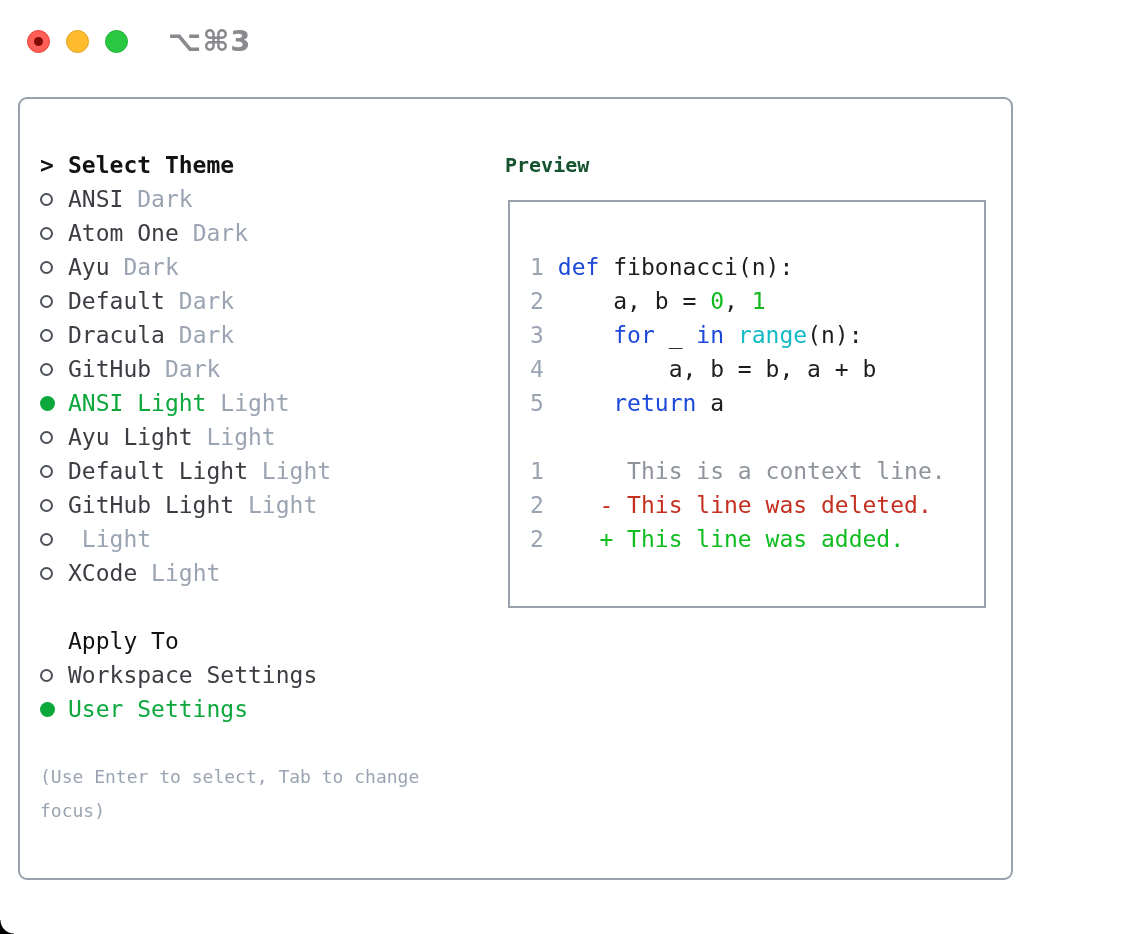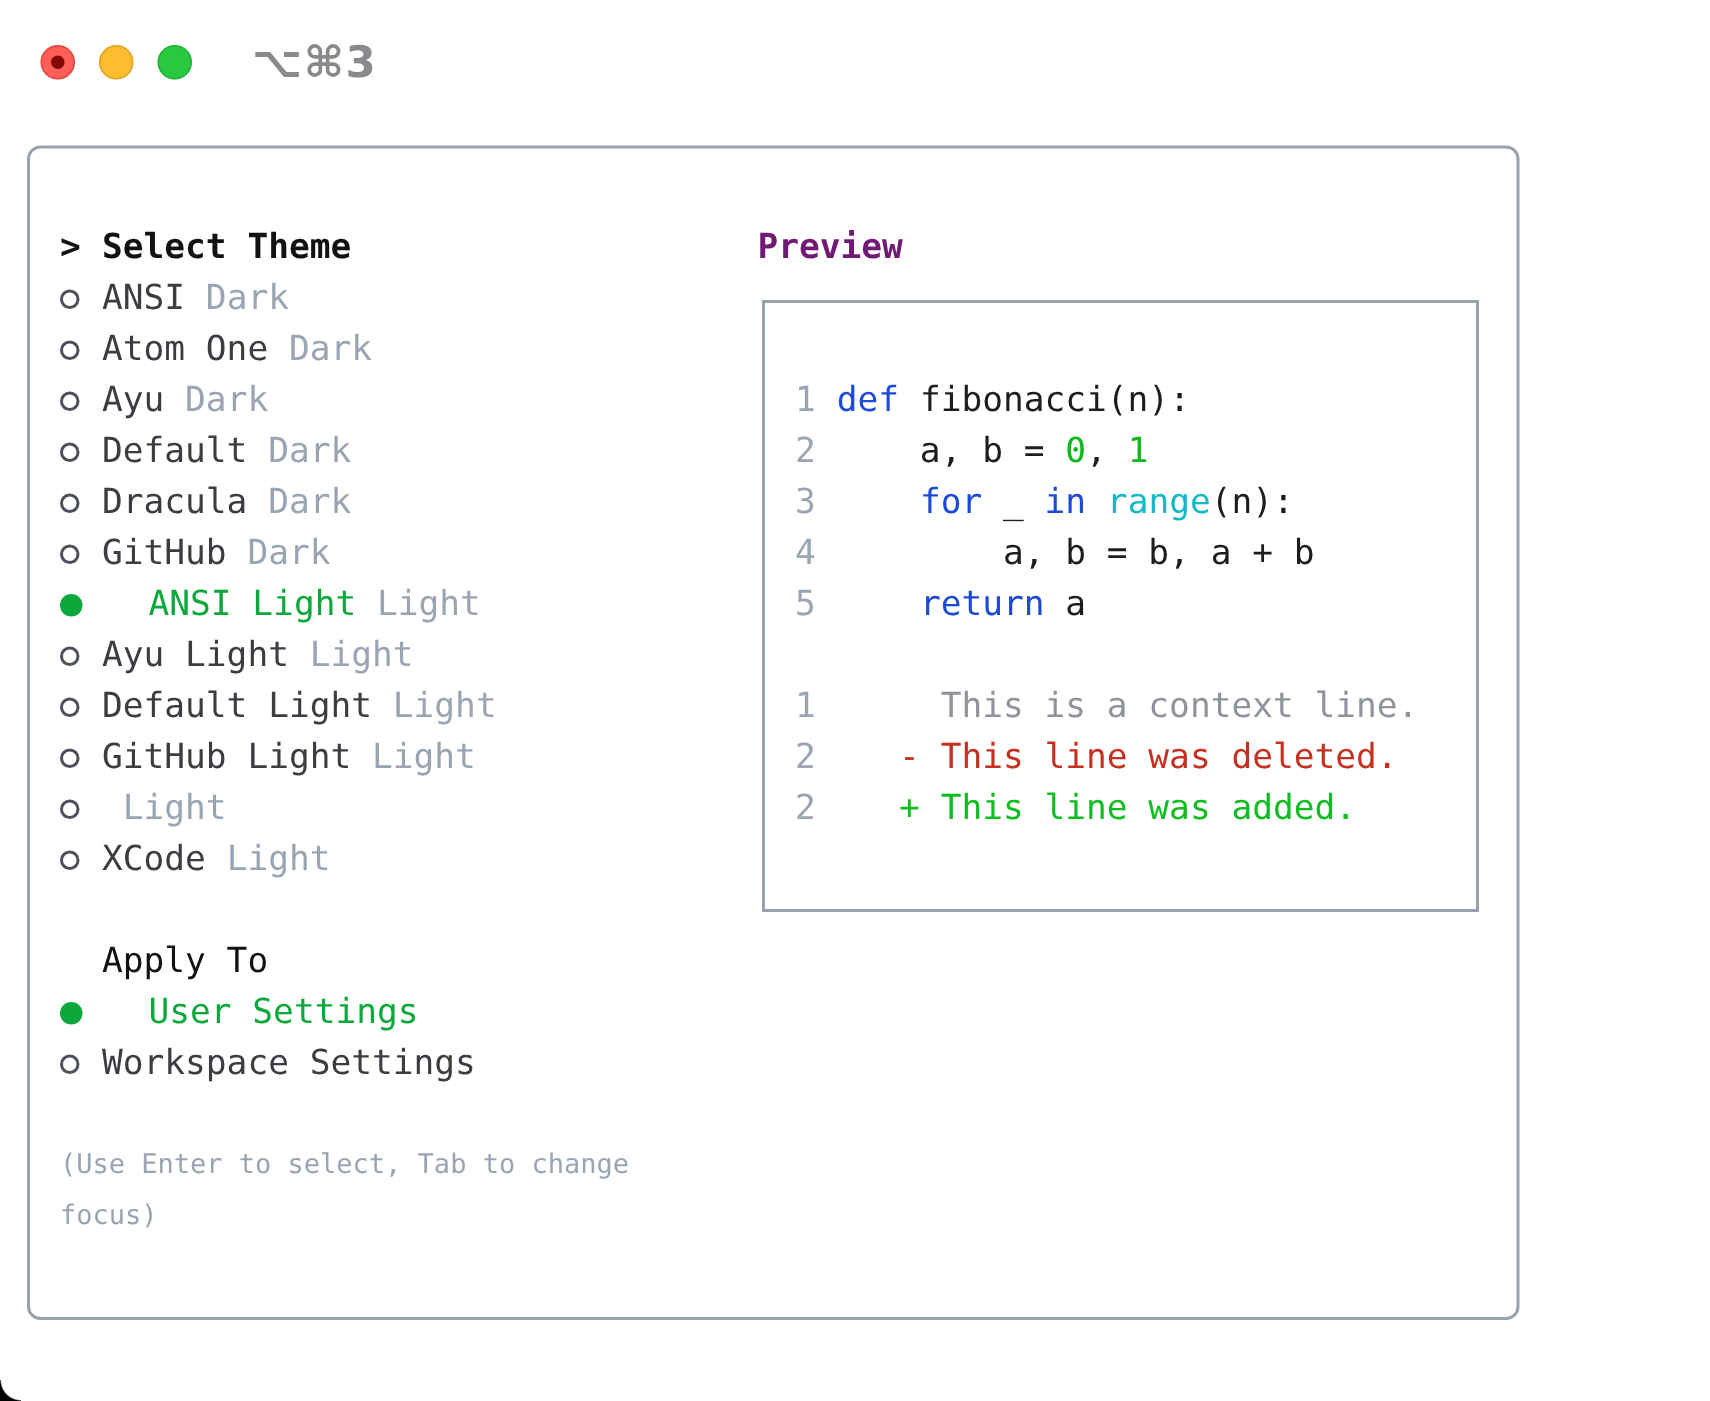--- a/index.html
+++ b/index.html
@@ -52,31 +52,31 @@
   .cell-bullet { width: 28px; flex: 0 0 28px; display: flex; align-items: center; }
   .prompt { font-weight: bold; color: #121215; }
   .hdr { font-weight: bold; color: #121215; }
   .hdr2 { color: #121215; }
   .radio {
     width: 13px; height: 13px; border-radius: 50%;
     border: 2px solid #4c5058; box-sizing: border-box; background: transparent;
   }
   .radio.on { width: 15px; height: 15px; border: none; background: var(--c-accent-green); }
   .t-name { color: var(--c-text-dark); }
-  .t-name.sel { color: var(--c-accent-green); margin-left: 31px; }
+  .t-name.sel { color: var(--c-accent-green); }
   .t-tag { color: var(--c-muted-gray); }
   .help {
     margin-top: 0; width: 420px;
     color: var(--c-muted-gray); font-size: 18px; line-height: 34px;
   }
 
   
   .preview-title {
     position: absolute; left: 485px; top: 49px; height: 34px; line-height: 34px;
-    font-size: 23px; font-weight: bold; color: #701a75;
+    font-size: 20px; font-weight: bold; color: #14532d;
   }
   .preview-box {
     position: absolute; left: 488px; top: 101px;
     width: 478px; height: 408px; box-sizing: border-box;
     border: 2px solid var(--c-border-gray); background: #fff;
     padding: 48px 16px 0 20px; overflow: hidden;
   }
   .pline { height: 34px; line-height: 34px; font-size: 23px; white-space: pre; }
   .ln { color: var(--c-muted-gray); margin-right: 14px; }
   .seg-fg  { color: var(--c-code-black); }
@@ -131,22 +131,22 @@
         </div>
 
       <div class="row spacer"></div>
 
       <div class="row">
         <span class="cell-bullet"></span>
         <span class="hdr2">Apply To</span>
       </div>
 
       <div id="apply-items">
+          <div class="row"><span class="cell-bullet"><span class="radio"></span></span><span class="t-name">Workspace Settings</span></div>
           <div class="row"><span class="cell-bullet"><span class="radio on"></span></span><span class="t-name sel">User Settings</span></div>
-          <div class="row"><span class="cell-bullet"><span class="radio"></span></span><span class="t-name">Workspace Settings</span></div>
         </div>
 
       <div class="row spacer"></div>
 
       <div class="help">(Use Enter to select, Tab to change focus)</div>
     </div>
 
     <div class="preview-title">Preview</div>
 
     <div class="preview-box" id="preview-box">

